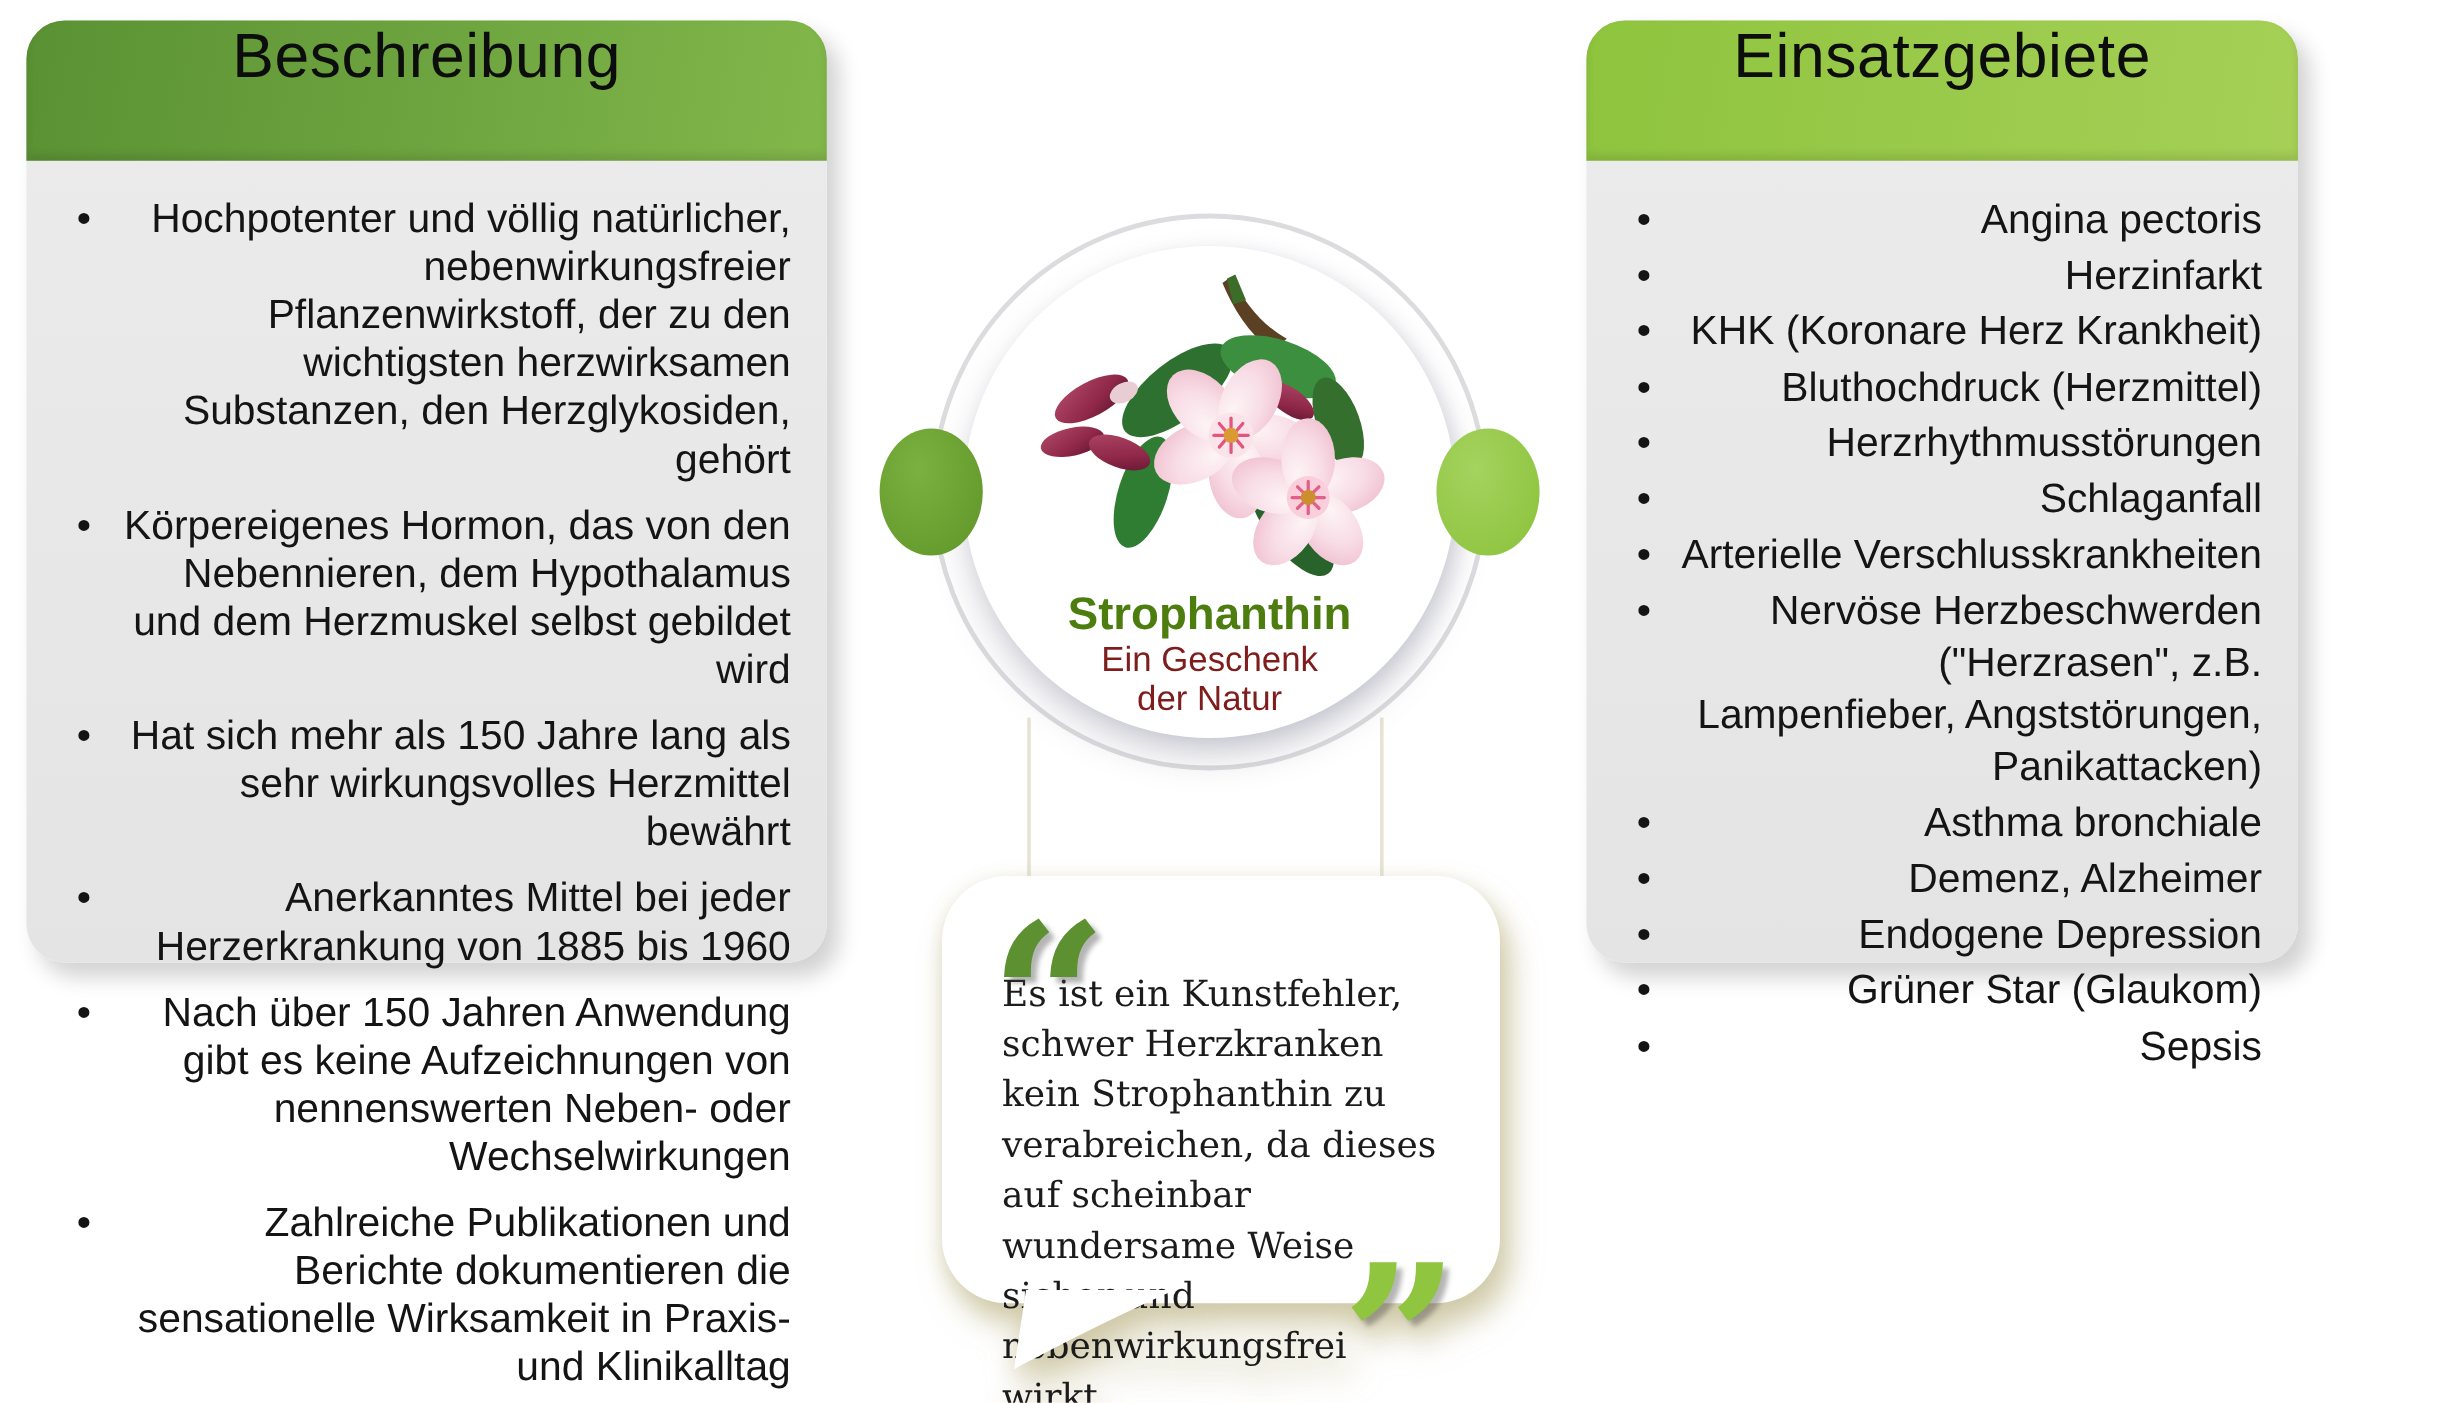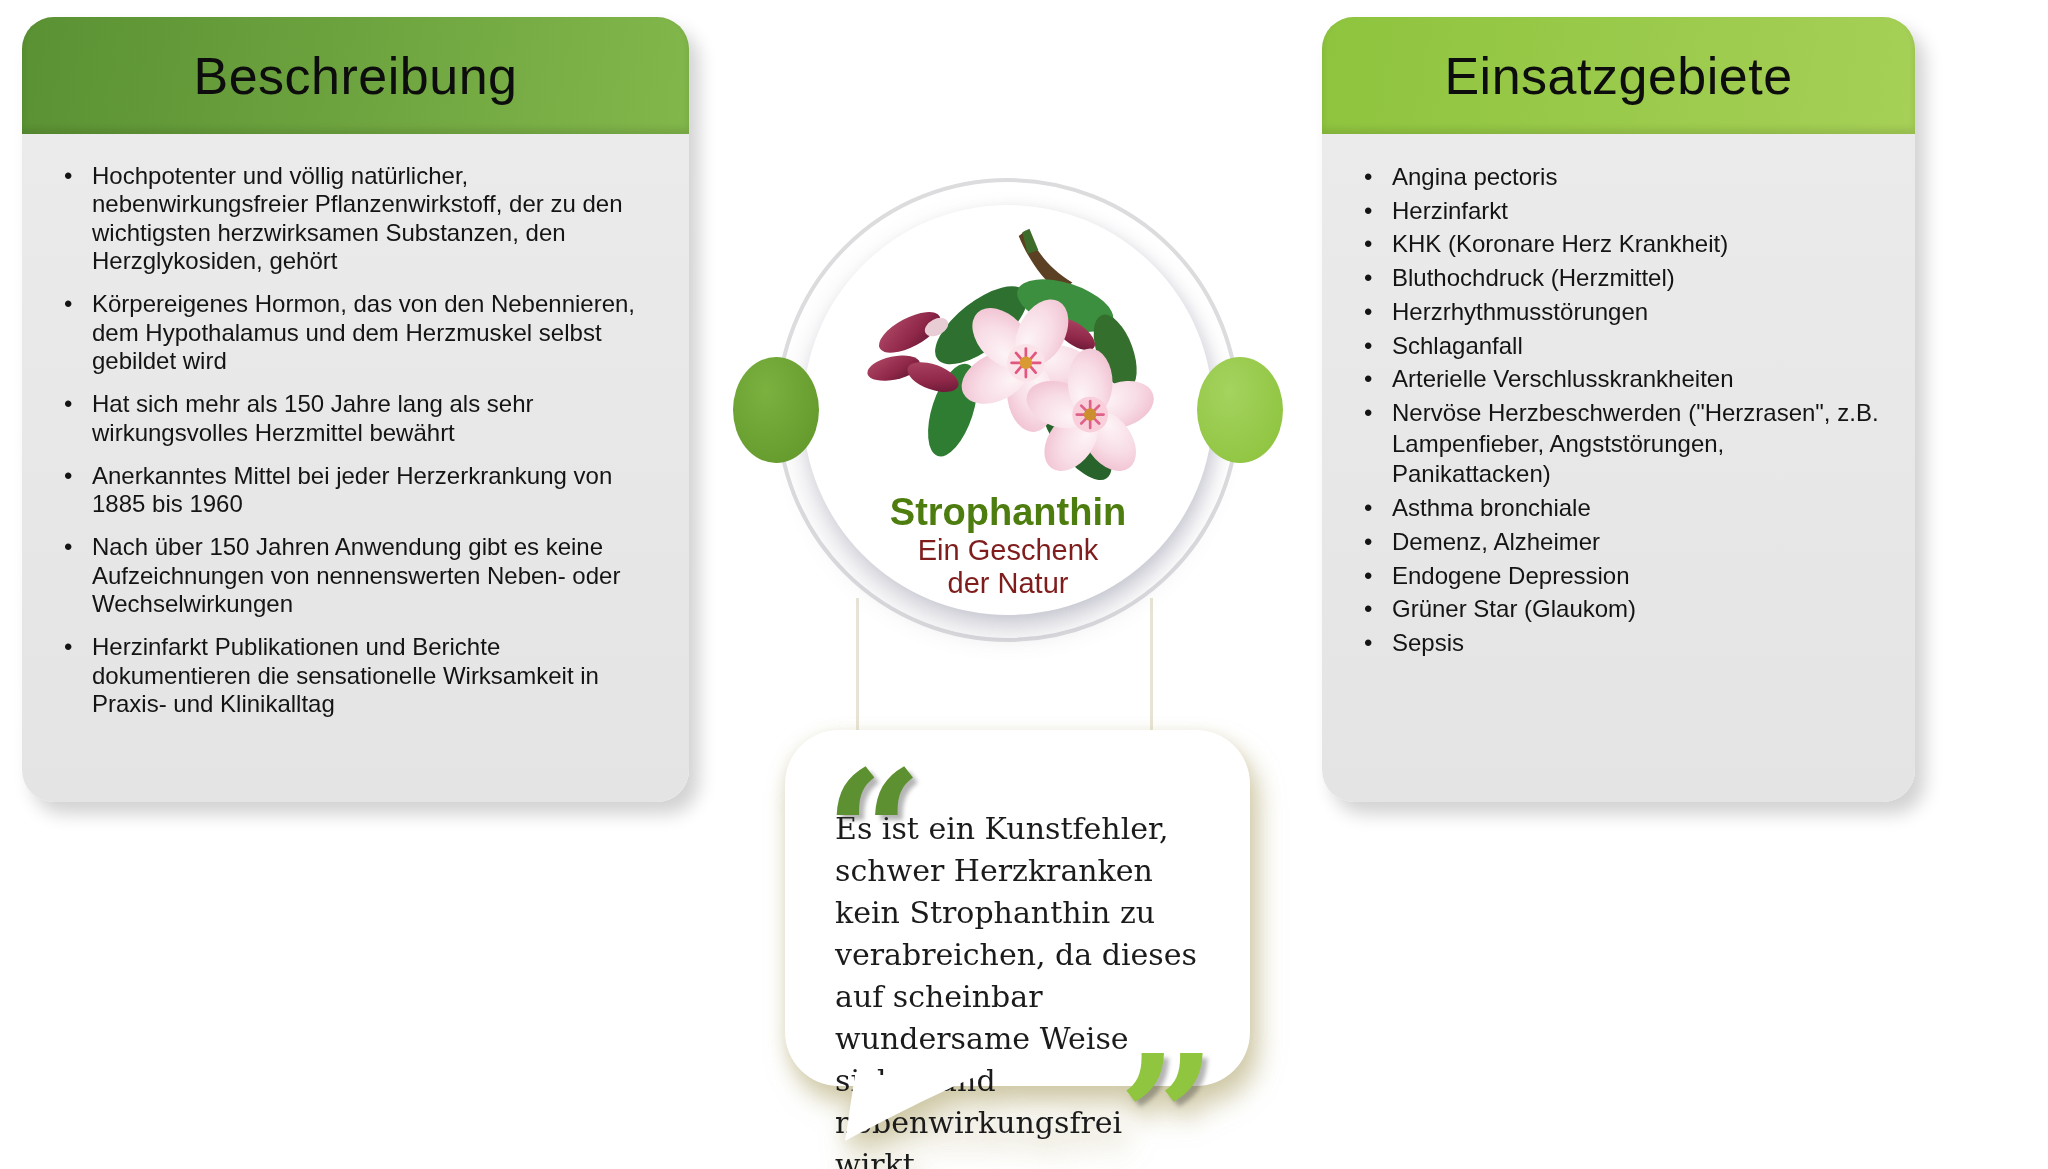--- a/index.html
+++ b/index.html
@@ -7,27 +7,27 @@
     width:2048px;height:1169px;position:relative;overflow:hidden;
     font-family:"Liberation Sans",sans-serif;color:#161616;
   }
   
   .panel{position:absolute;top:17px;height:785px;border-radius:32px;
          background:linear-gradient(#ececec,#e4e4e4);
          box-shadow:10px 12px 18px rgba(0,0,0,0.18);}
   .panel-left{left:22px;width:667px;}
   .panel-right{left:1322px;width:593px;}
   .panel-header{height:117px;border-radius:32px 32px 0 0;
-                display:flex;align-items:center;justify-content:center;
+                display:flex;justify-content:center;
                 box-shadow:inset 0 -5px 7px rgba(0,0,0,0.10);}
   .panel-left .panel-header{background:linear-gradient(100deg,#5a9133,#82b74b);}
   .panel-right .panel-header{background:linear-gradient(100deg,#8ec43e,#a6d057);}
   .panel-title{font-size:52px;font-weight:500;color:#0d0d0d;letter-spacing:0.5px;}
   .panel ul{margin:0;padding:28px 30px 0 38px;list-style:none;}
-  .panel li{position:relative;padding-left:32px;font-size:24px;color:#141414;}
+  .panel li{position:relative;padding-left:32px;font-size:34px;color:#141414;text-align:right;}
   .panel li::before{content:"•";position:absolute;left:4px;top:0;}
   .panel-left li{line-height:1.18;margin-bottom:15px;}
   .panel-right li{line-height:1.28;margin-bottom:3px;}
   
   .ring{position:absolute;left:776px;top:178px;width:464px;height:464px;
         border:4px solid #dcdcdf;border-radius:50%;box-sizing:border-box;background:#fff;}
   .disc{position:absolute;left:803px;top:205px;width:410px;height:410px;border-radius:50%;
         background:#ffffff;
         box-shadow:0 16px 28px rgba(115,115,140,0.30),6px 4px 14px rgba(115,115,140,0.16);
         display:flex;flex-direction:column;align-items:center;}
@@ -62,21 +62,21 @@
 <section class="panel panel-left">
   <header class="panel-header">
     <span class="panel-title">Beschreibung</span>
   </header>
   <ul>
     <li>Hochpotenter und völlig natürlicher, nebenwirkungsfreier Pflanzenwirkstoff, der zu den wichtigsten herzwirksamen Substanzen, den Herzglykosiden, gehört</li>
     <li>Körpereigenes Hormon, das von den Nebennieren, dem Hypothalamus und dem Herzmuskel selbst gebildet wird</li>
     <li>Hat sich mehr als 150 Jahre lang als sehr wirkungsvolles Herzmittel bewährt</li>
     <li>Anerkanntes Mittel bei jeder Herzerkrankung von 1885 bis 1960</li>
     <li>Nach über 150 Jahren Anwendung gibt es keine Aufzeichnungen von nennenswerten Neben- oder Wechselwirkungen</li>
-    <li>Herzinfarkt Publikationen und Berichte dokumentieren die sensationelle Wirksamkeit in Praxis- und Klinikalltag</li>
+    <li>Zahlreiche Publikationen und Berichte dokumentieren die sensationelle Wirksamkeit in Praxis- und Klinikalltag</li>
   </ul>
 </section>
 
 <section class="panel panel-right">
   <header class="panel-header">
     <span class="panel-title">Einsatzgebiete</span>
   </header>
   <ul>
     <li>Angina pectoris</li>
     <li>Herzinfarkt</li>

